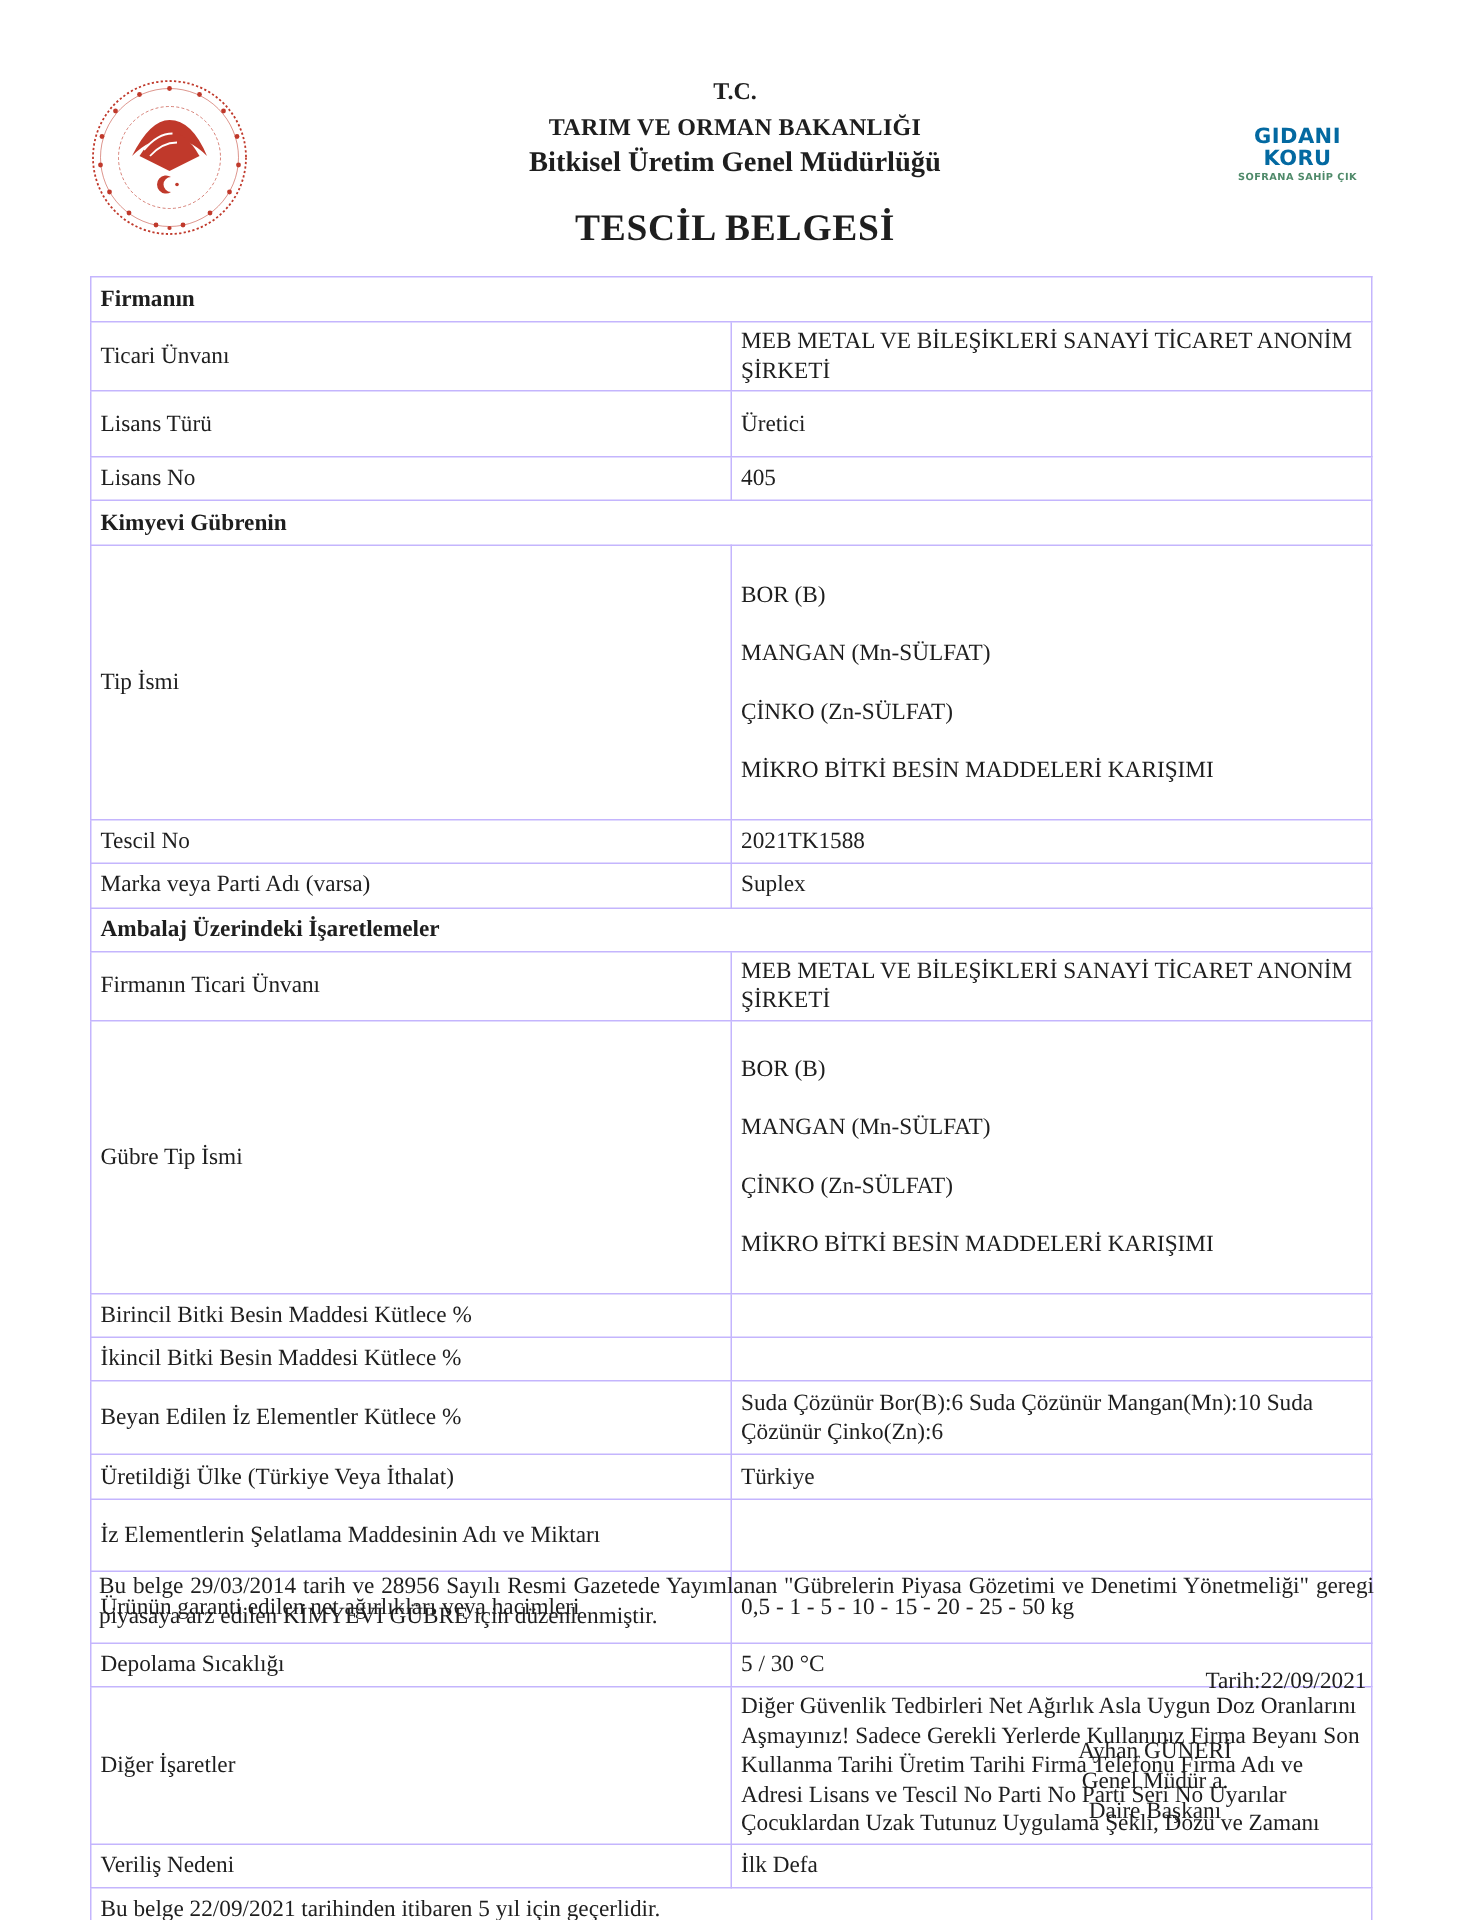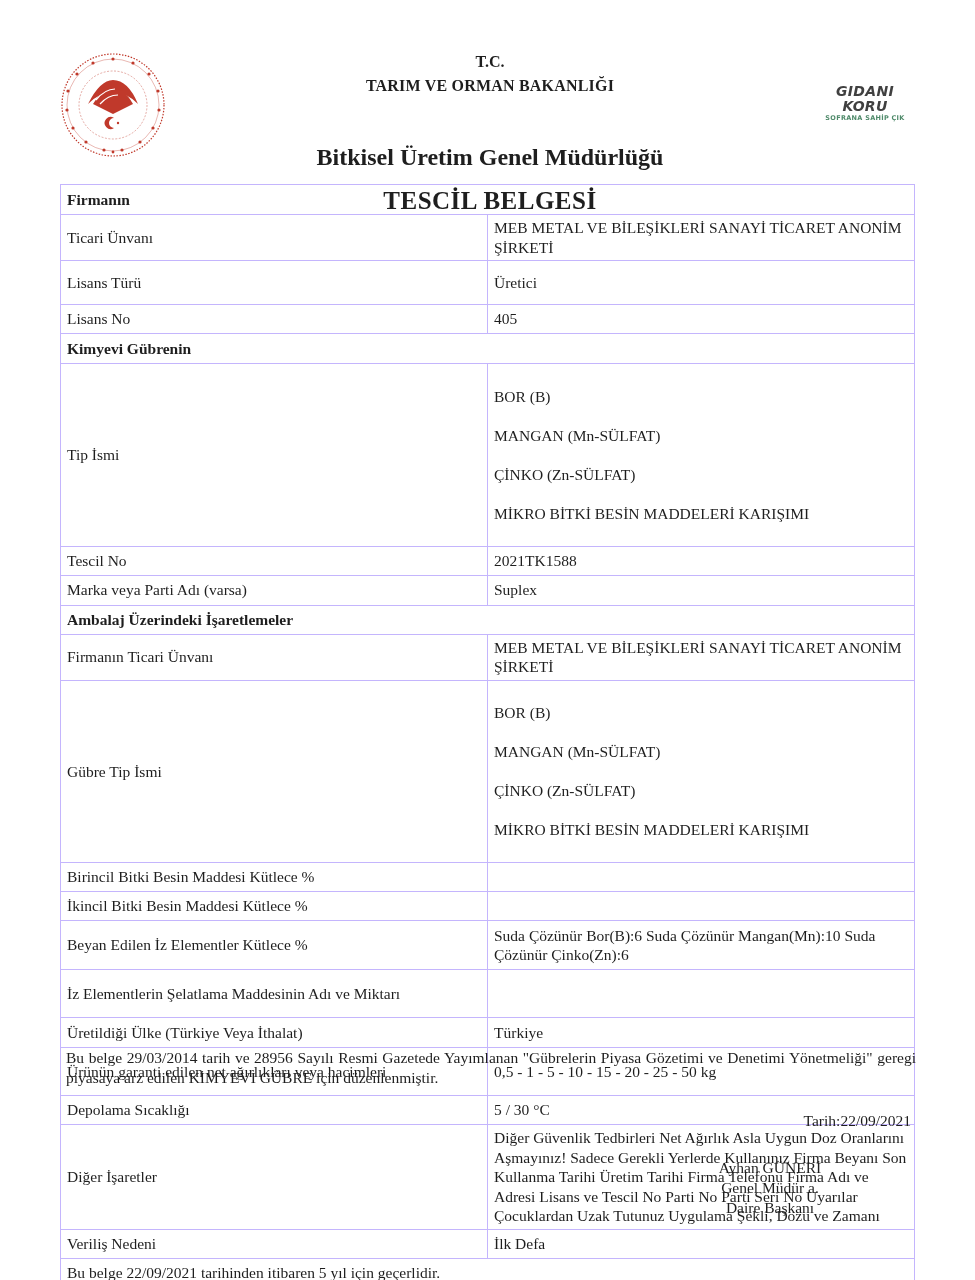--- a/index.html
+++ b/index.html
@@ -4,25 +4,25 @@
   <style>
     html, body { margin:0; padding:0; background:#ffffff; }
     body { width:975px; height:1280px; position:relative; overflow:hidden;
            font-family:"Liberation Serif", "DejaVu Serif", serif; color:#1e1e1e; }
 
     
     .emblem { position:absolute; left:60px; top:52px; width:106px; height:106px; }
     .header { position:absolute; left:300px; top:50px; width:380px; text-align:center; }
     .header .tc { font-size:16px; font-weight:bold; line-height:24px; }
     .header .ministry { font-size:16px; font-weight:bold; line-height:23px; letter-spacing:0.2px; }
-    .header .directorate { font-size:24px; font-weight:bold; line-height:24px;margin-top:48px; }
+    .header .directorate { font-size:19px; font-weight:bold; line-height:24px; }
     .header .doc-title { font-size:25px; font-weight:bold; margin-top:18px; letter-spacing:0.5px; }
 
     .brand { position:absolute; left:812px; top:84px; width:106px; text-align:center; font-family:"DejaVu Sans", sans-serif; }
-    .brand .b1 { font-size:14px; font-weight:bold; color:#404040; letter-spacing:0.3px; line-height:15px;font-style:italic; }
+    .brand .b1 { font-size:14px; font-weight:bold; color:#0369a1; letter-spacing:0.3px; line-height:15px; }
     .brand .b2 { font-size:6.5px; font-weight:bold; color:#4f8a6a; letter-spacing:0.3px; line-height:9px; }
 
     
     .reg-table { position:absolute; left:60px; top:184px; width:855px;
                  border-collapse:collapse; table-layout:fixed; font-size:15.5px; }
     .reg-table td { border:1px solid #c4b5fd; padding:3px 6px; vertical-align:middle; line-height:19.5px;margin-left:32px; }
     .reg-table td.lbl { width:285px; }
     .reg-table td.sec { font-weight:bold; }
     .reg-table td.val { white-space:pre-line; }
     .reg-table .line { display:block; }
@@ -139,27 +139,27 @@
     <td class="val"></td>
   </tr>
   <tr style="height:29px">
     <td class="lbl">İkincil Bitki Besin Maddesi Kütlece %</td>
     <td class="val"></td>
   </tr>
   <tr style="height:49px">
     <td class="lbl">Beyan Edilen İz Elementler Kütlece %</td>
     <td class="val">Suda Çözünür Bor(B):6 Suda Çözünür Mangan(Mn):10 Suda Çözünür Çinko(Zn):6</td>
   </tr>
+  <tr style="height:30px">
+    <td class="lbl">Üretildiği Ülke (Türkiye Veya İthalat)</td>
+    <td class="val">Türkiye</td>
+  </tr>
   <tr style="height:48px">
     <td class="lbl">İz Elementlerin Şelatlama Maddesinin Adı ve Miktarı</td>
     <td class="val"></td>
-  </tr>
-  <tr style="height:30px">
-    <td class="lbl">Üretildiği Ülke (Türkiye Veya İthalat)</td>
-    <td class="val">Türkiye</td>
   </tr>
   <tr style="height:48px">
     <td class="lbl">Ürünün garanti edilen net ağırlıkları veya hacimleri</td>
     <td class="val">0,5 - 1 - 5 - 10 - 15 - 20 - 25 - 50 kg</td>
   </tr>
   <tr style="height:29px">
     <td class="lbl">Depolama Sıcaklığı</td>
     <td class="val">5 / 30 °C</td>
   </tr>
   <tr style="height:88px">

